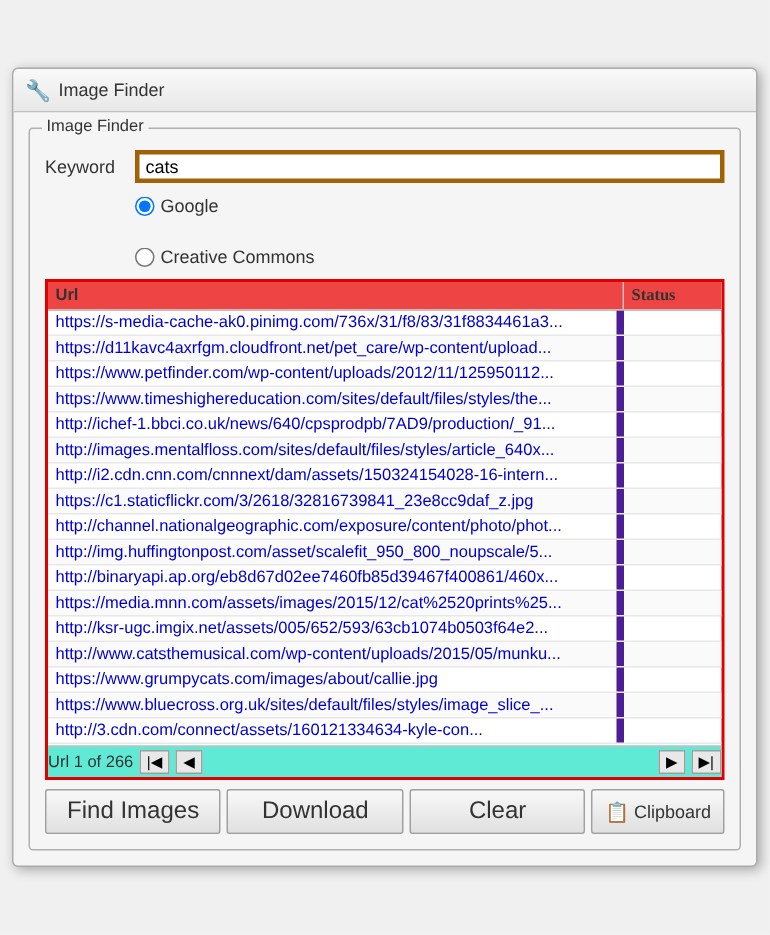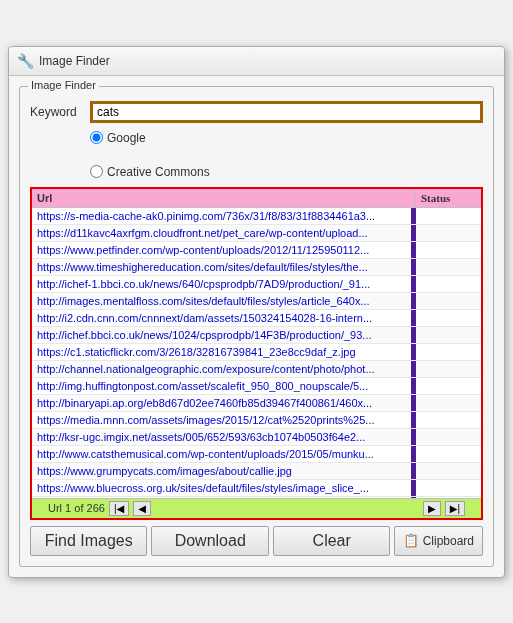--- a/index.html
+++ b/index.html
@@ -93,21 +93,21 @@
       color: #333;
     }
     .data-table-container {
       border: 2px solid #e00000;
       background: white;
       margin-bottom: 6px;
       overflow: hidden;
     }
     .data-table-header {
       display: flex;
-      background: #f9a8d4;
+      background: #ef4444;
       border-bottom: 1px solid #c0c0c0;
       align-items: center;
     }
     .col-url {
       flex: 1;
       padding: 3px 5px;
       font-size: 11px;
       font-weight: bold;
       color: #333;
       border-right: 1px solid #c0c0c0;
@@ -144,22 +144,22 @@
     }
     .cell-status {
       width: 65px;
       padding: 2px 5px;
       font-size: 11px;
       color: #333;
     }
     .table-footer {
       display: flex;
       align-items: center;
-      padding: 2px 16px;
-      background: #bef264;
+      padding: 2px 0;
+      background: #5eead4;
       border-top: 1px solid #c0c0c0;
       font-size: 11px;
       color: #333;
       gap: 4px;
     }
     .nav-btn {
       border: 1px solid #a0a0a0;
       background: #e8e8e8;
       padding: 1px 4px;
       font-size: 10px;
@@ -263,24 +263,20 @@
           <div class="data-row">
             <div class="cell-url">http://ichef-1.bbci.co.uk/news/640/cpsprodpb/7AD9/production/_91...</div>
             <div class="cell-status"></div>
           </div>
           <div class="data-row">
             <div class="cell-url">http://images.mentalfloss.com/sites/default/files/styles/article_640x...</div>
             <div class="cell-status"></div>
           </div>
           <div class="data-row">
             <div class="cell-url">http://i2.cdn.cnn.com/cnnnext/dam/assets/150324154028-16-intern...</div>
-            <div class="cell-status"></div>
-          </div>
-          <div class="data-row">
-            <div class="cell-url">http://ichef.bbci.co.uk/news/1024/cpsprodpb/14F3B/production/_93...</div>
             <div class="cell-status"></div>
           </div>
           <div class="data-row">
             <div class="cell-url">https://c1.staticflickr.com/3/2618/32816739841_23e8cc9daf_z.jpg</div>
             <div class="cell-status"></div>
           </div>
           <div class="data-row">
             <div class="cell-url">http://channel.nationalgeographic.com/exposure/content/photo/phot...</div>
             <div class="cell-status"></div>
           </div>

